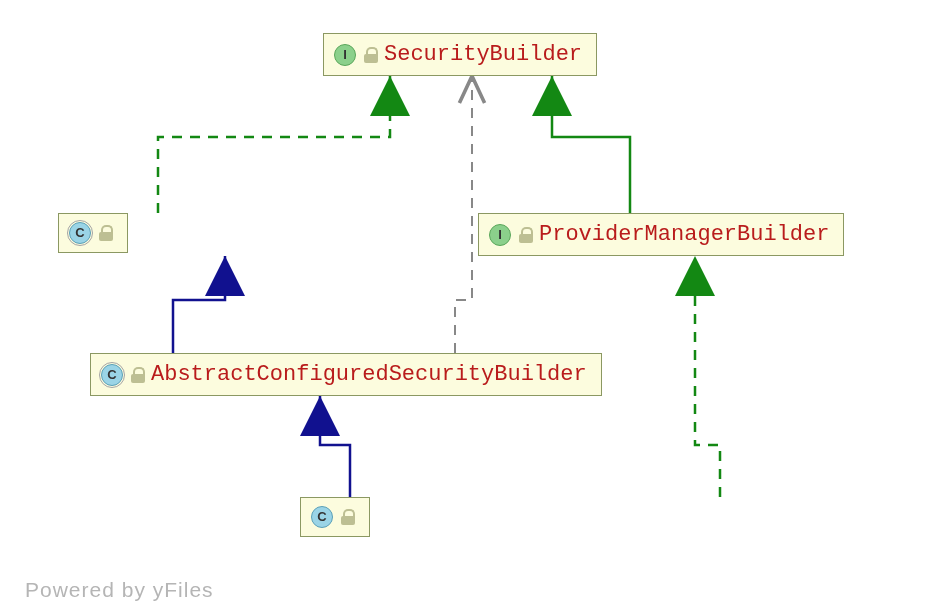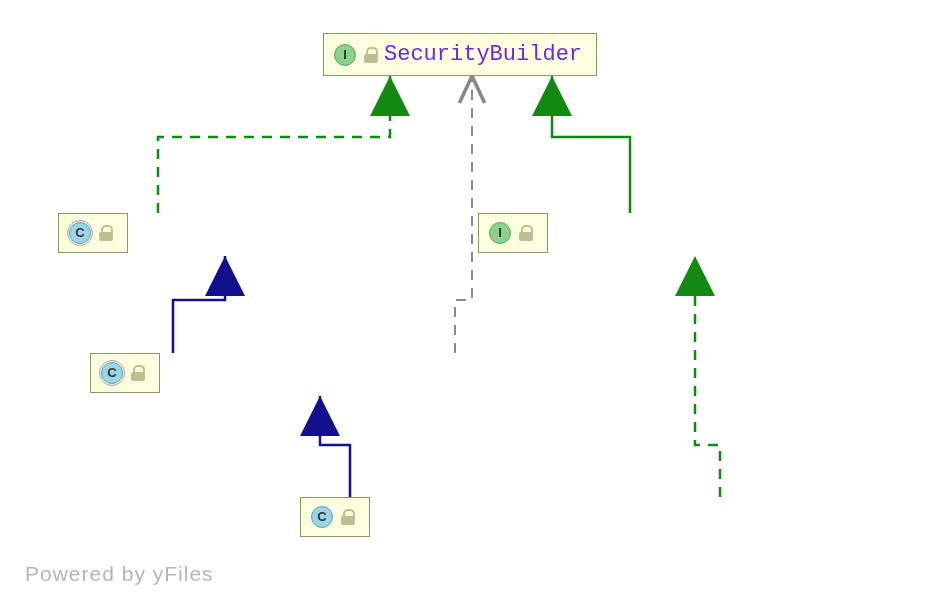--- a/index.html
+++ b/index.html
@@ -16,21 +16,21 @@
     background: #fcfcde;
     border: 1px solid #8b9862;
     padding: 8px 14px 8px 10px;
     display: flex;
     align-items: center;
     gap: 6px;
     box-sizing: border-box;
   }
   .node-label {
     font-size: 22px;
-    color: #6d28d9;
+    color: #b91c1c;
     white-space: nowrap;
   }
   .ico {
     display: inline-flex;
     align-items: center;
     justify-content: center;
   }
   .type-badge {
     width: 22px;
     height: 22px;
@@ -91,21 +91,21 @@
   svg.edges {
     position: absolute;
     inset: 0;
     width: 944px;
     height: 612px;
     pointer-events: none;
   }
   .footer {
     position: absolute;
     left: 25px;
-    bottom: 26px;
+    bottom: 10px;
     font-family: Arial, sans-serif;
     font-size: 21px;
     color: #b5b5b5;
     letter-spacing: 1px;
   }
 </style>
 </head>
 <body>
 
 <svg class="edges">
@@ -160,31 +160,33 @@
 </div>
 
 <div class="node" style="left:478px; top:213px;">
   <span class="ico type-badge interface-badge">
       <span class="letter">I</span>
     </span>
   <span class="ico lock-icon">
       <span class="shackle"></span>
       <span class="body"></span>
     </span>
+  <span class="node-label">ProviderManagerBuilder</span>
 </div>
 
 <div class="node" style="left:90px; top:353px;">
   <span class="ico type-badge class-badge">
       <span class="abstract-ring"></span>
       <span class="letter">C</span>
     </span>
   <span class="ico lock-icon">
       <span class="shackle"></span>
       <span class="body"></span>
     </span>
+  <span class="node-label">AbstractConfiguredSecurityBuilder</span>
 </div>
 
 <div class="node" style="left:300px; top:497px;">
   <span class="ico type-badge class-badge">
       <span class="letter">C</span>
     </span>
   <span class="ico lock-icon">
       <span class="shackle"></span>
       <span class="body"></span>
     </span>

